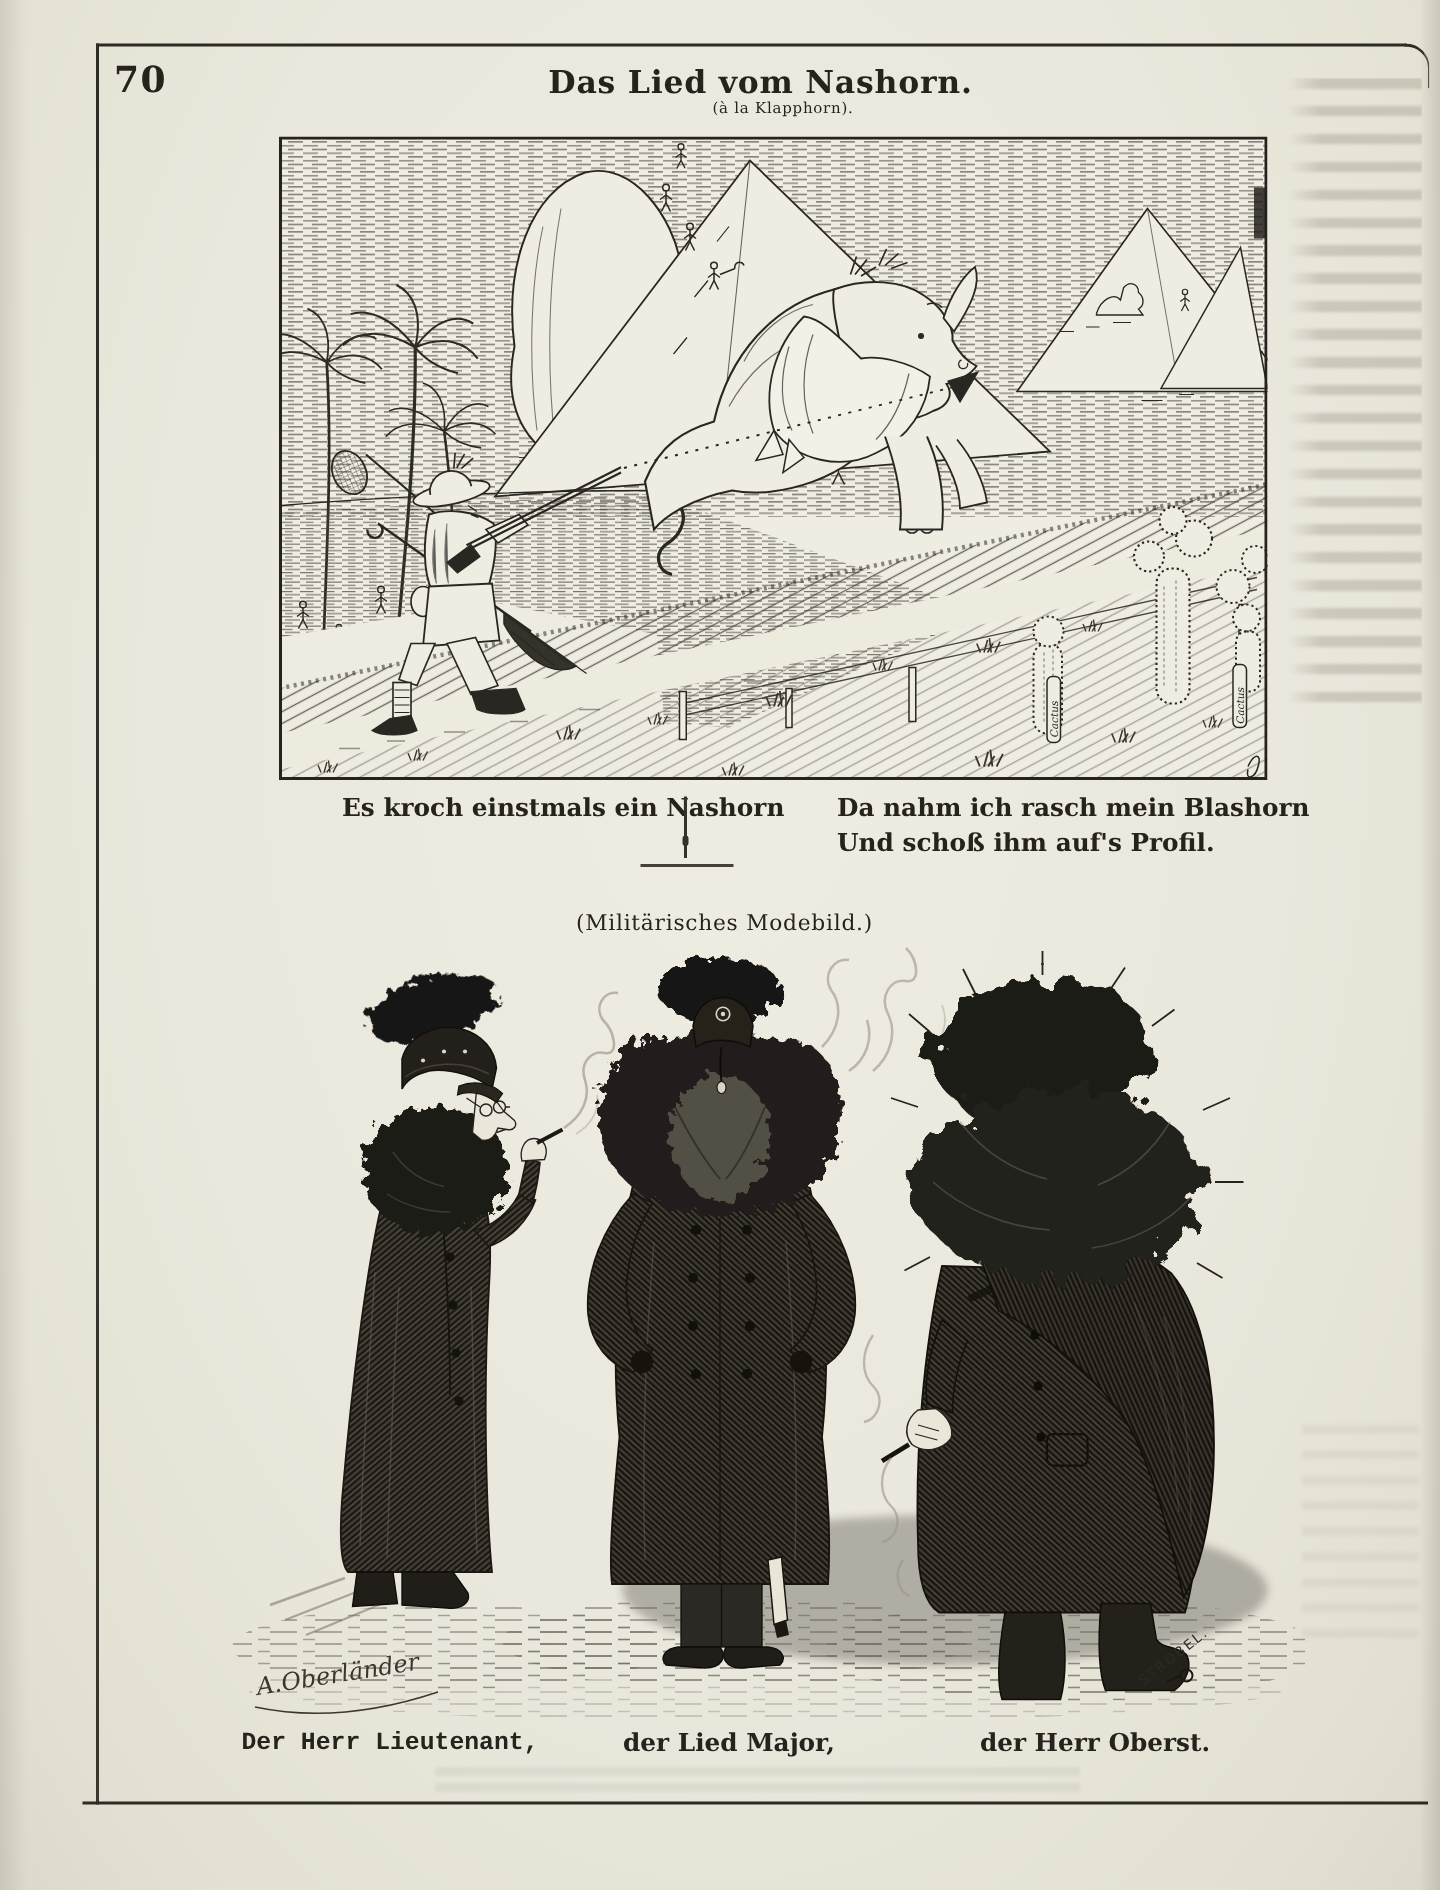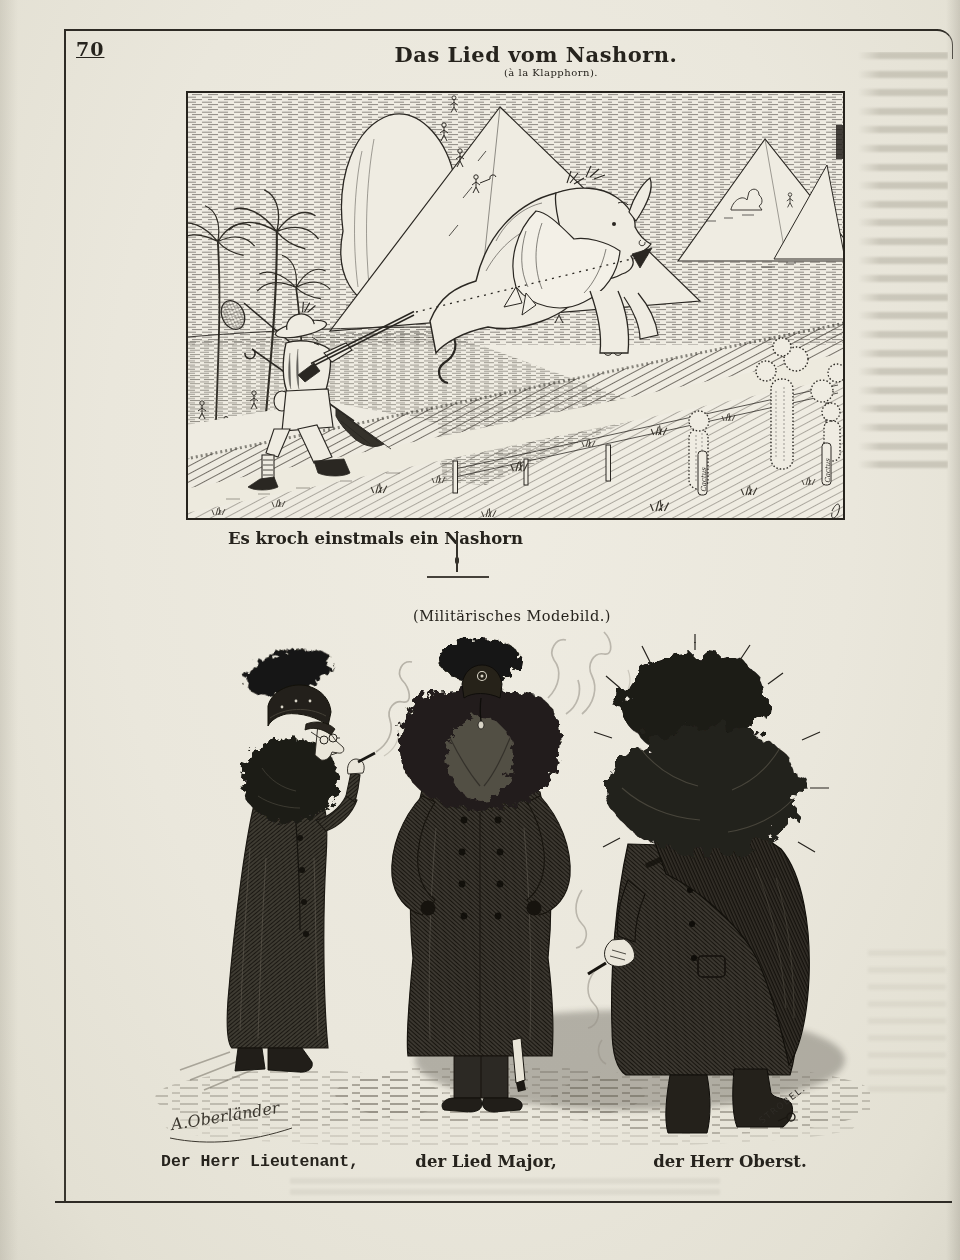--- a/index.html
+++ b/index.html
@@ -10,23 +10,23 @@
   .edge-left{position:absolute;left:0;top:0;width:18px;height:100%;
         background:linear-gradient(90deg, rgba(120,115,100,.18), rgba(120,115,100,0));}
   .edge-right{position:absolute;right:0;top:0;width:14px;height:100%;
         background:linear-gradient(270deg, rgba(110,105,92,.22), rgba(110,105,92,0));}
   .rule{position:absolute;background:#2e2b25;}
   .rule-top{left:64px;top:29px;width:874px;height:2px;}
   .rule-corner{position:absolute;left:936px;top:29px;width:16px;height:28px;
         border-top:2px solid #2e2b25;border-right:1px solid #55514a;border-top-right-radius:16px;}
   .rule-left{left:64px;top:29px;width:2px;height:1174px;background:linear-gradient(#2e2b25,#3a372f);}
   .rule-bottom{left:55px;top:1201px;width:897px;height:2px;}
-  .page-number{position:absolute;left:76px;top:38px;font-size:19px;font-weight:bold;letter-spacing:1px;text-decoration:underline;}
+  .page-number{position:absolute;left:76px;top:38px;font-size:24px;font-weight:bold;letter-spacing:1px;}
   .sec-title{position:absolute;transform:translateX(-50%);font-weight:bold;white-space:nowrap;
-        letter-spacing:.5px;margin-left:29px;}
+        letter-spacing:.5px;}
   .t1{left:507px;top:42px;font-size:21px;}
   .s1{left:522px;top:67px;font-size:10px;font-weight:normal;}
   .t2{left:508px;top:583px;font-size:21px;}
   .s2{left:483px;top:608px;font-size:14.5px;font-weight:normal;}
   .verse{position:absolute;top:527px;font-size:16.5px;font-weight:bold;line-height:23px;white-space:nowrap;}
   .verse.vl{left:228px;text-align:center;} .verse.vr{left:558px;}
   .verse-div{position:absolute;left:456px;top:531px;width:1.5px;height:41px;background:#35322b;}
   .verse-div:after{content:"";position:absolute;left:-1.5px;bottom:8px;width:4px;height:7px;background:#35322b;border-radius:2px;}
   .mini-rule{position:absolute;left:427px;top:576px;width:62px;height:1.5px;background:#45413a;}
   .caption{position:absolute;top:1152px;transform:translateX(-50%);font-size:16.5px;font-weight:bold;white-space:nowrap;}
@@ -254,20 +254,24 @@
     <path d="M646,420 c4,-9 9,-9 7,-1 c-2,9 -9,11 -7,3" stroke="#2a2722" fill="none" stroke-width="1"></path>
 
     <rect x="1" y="1" width="657" height="427" fill="none" stroke="#26231d" stroke-width="2"></rect>
   </svg>
   </div>
 
   <div class="verse vl">
     <div>Es kroch einstmals ein Nashorn</div>
   </div>
   <div class="verse-div"></div>
+  <div class="verse vr">
+    <div>Da nahm ich rasch mein Blashorn</div>
+    <div>Und schoß ihm auf's Profil.</div>
+  </div>
   <div class="mini-rule"></div>
 
   <div class="sec-title s2">(Militärisches Modebild.)</div>
 
   <div class="ill" style="left:150px;top:628px;width:720px;height:530px;">
   <svg width="720" height="530" viewBox="0 0 720 530">
     <defs>
       <filter id="fur" x="-30%" y="-30%" width="160%" height="160%">
         <feTurbulence type="fractalNoise" baseFrequency="0.12" numOctaves="3" seed="7" result="n"></feTurbulence>
         <feDisplacementMap in="SourceGraphic" in2="n" scale="16"></feDisplacementMap>

